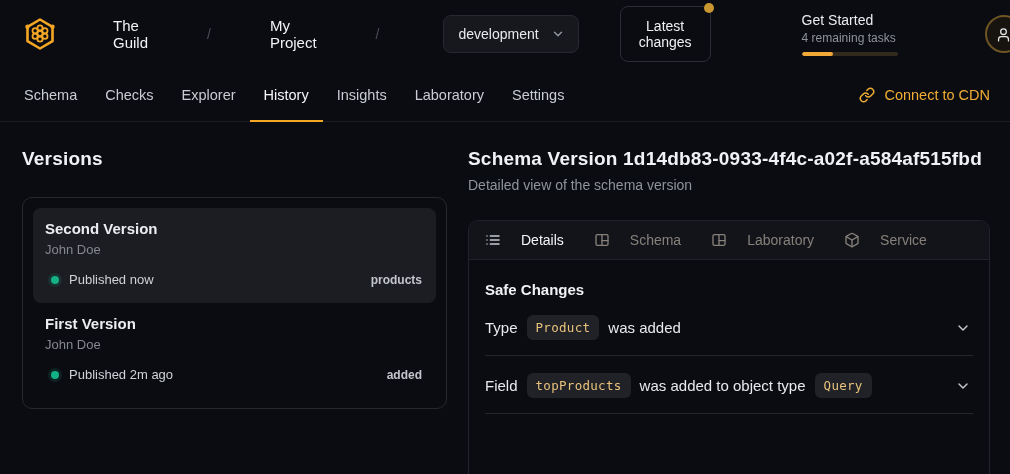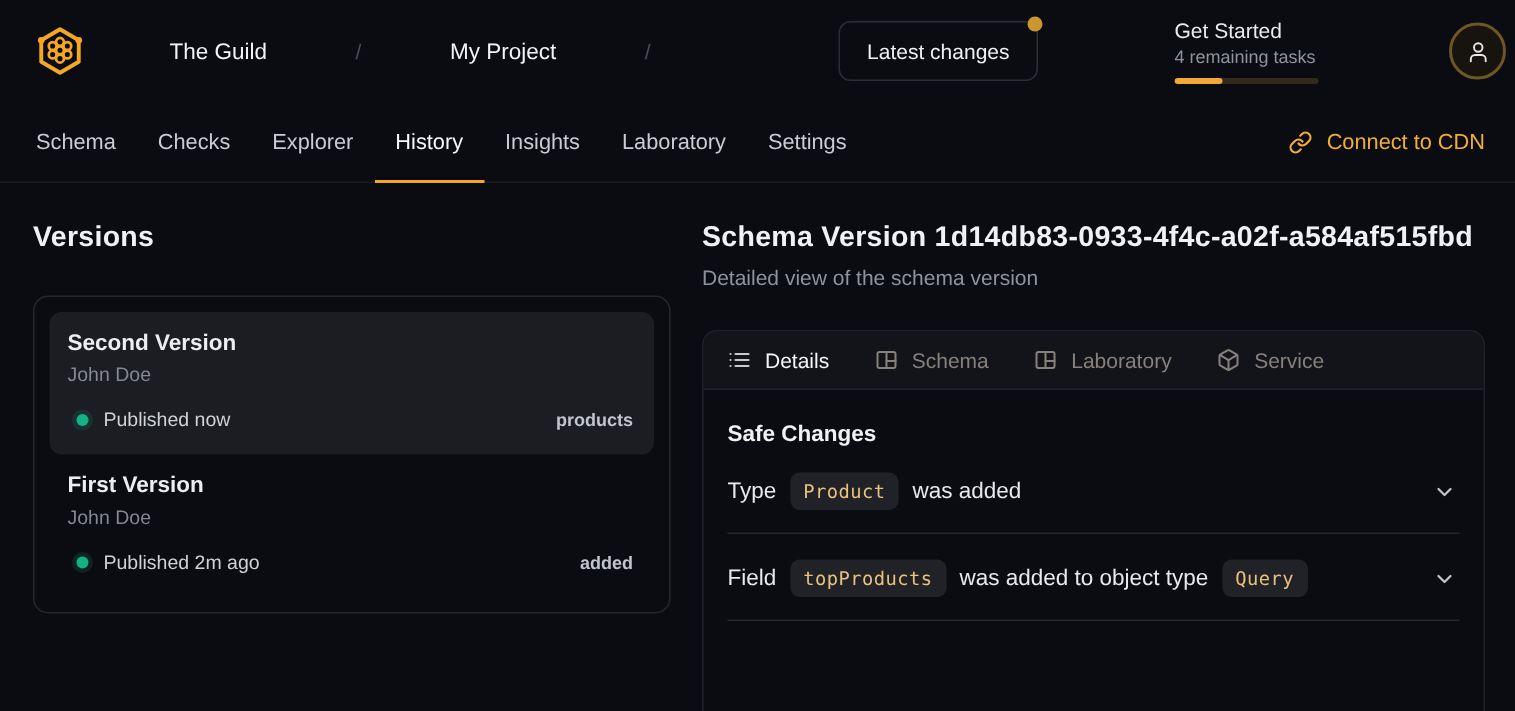--- a/index.html
+++ b/index.html
@@ -99,21 +99,21 @@
   
   .detail-panel {
     margin-top:27px; border:1px solid #20232a; border-radius:10px;
     height:320px; overflow:hidden;
   }
   .detail-tabs {
     display:flex; align-items:center; gap:30px; height:39px;
     background:#12141a; border-bottom:1px solid #20232a; padding:0 16px;
   }
   .dtab {
-    display:flex; align-items:center; gap:9px; background:none; border:none;
+    display:flex; align-items:center; gap:20px; background:none; border:none;
     color:#87817a; font-size:14px; cursor:pointer;
     font-family:"Liberation Sans", sans-serif;
   }
   .dtab.active { color:#f4f5f7; }
   .dtab.active .dtab-icon { color:#c6c9ce; }
   .dtab-icon { color:#87817a; }
 
   .detail-body { padding:0 16px; }
   .safe-title { font-size:15px; font-weight:700; color:#f0f1f3; margin-top:21px; }
   .change-row {
@@ -145,20 +145,26 @@
       <circle cx="13.1" cy="20.3" r="2.6"></circle>
       <circle cx="13.1" cy="14.7" r="2.6"></circle>
     </g>
   </svg>
 
   <span class="crumb">The Guild</span>
   <span class="crumb-sep">/</span>
   <span class="crumb">My Project</span>
   <span class="crumb-sep">/</span>
 
+  <div class="target-select">
+    <span>development</span>
+    <svg class="chev" width="14" height="14" viewBox="0 0 24 24" fill="none" stroke="currentColor" stroke-width="2.4" stroke-linecap="round" stroke-linejoin="round">
+        <polyline points="6 9 12 15 18 9"></polyline>
+      </svg>
+  </div>
 
   <button class="latest-btn">
     <span>Latest changes</span>
     <span class="latest-dot"></span>
   </button>
 
   <div class="getstarted">
     <div class="gs-title">Get Started</div>
     <div class="gs-sub">4 remaining tasks</div>
     <div class="gs-track">

